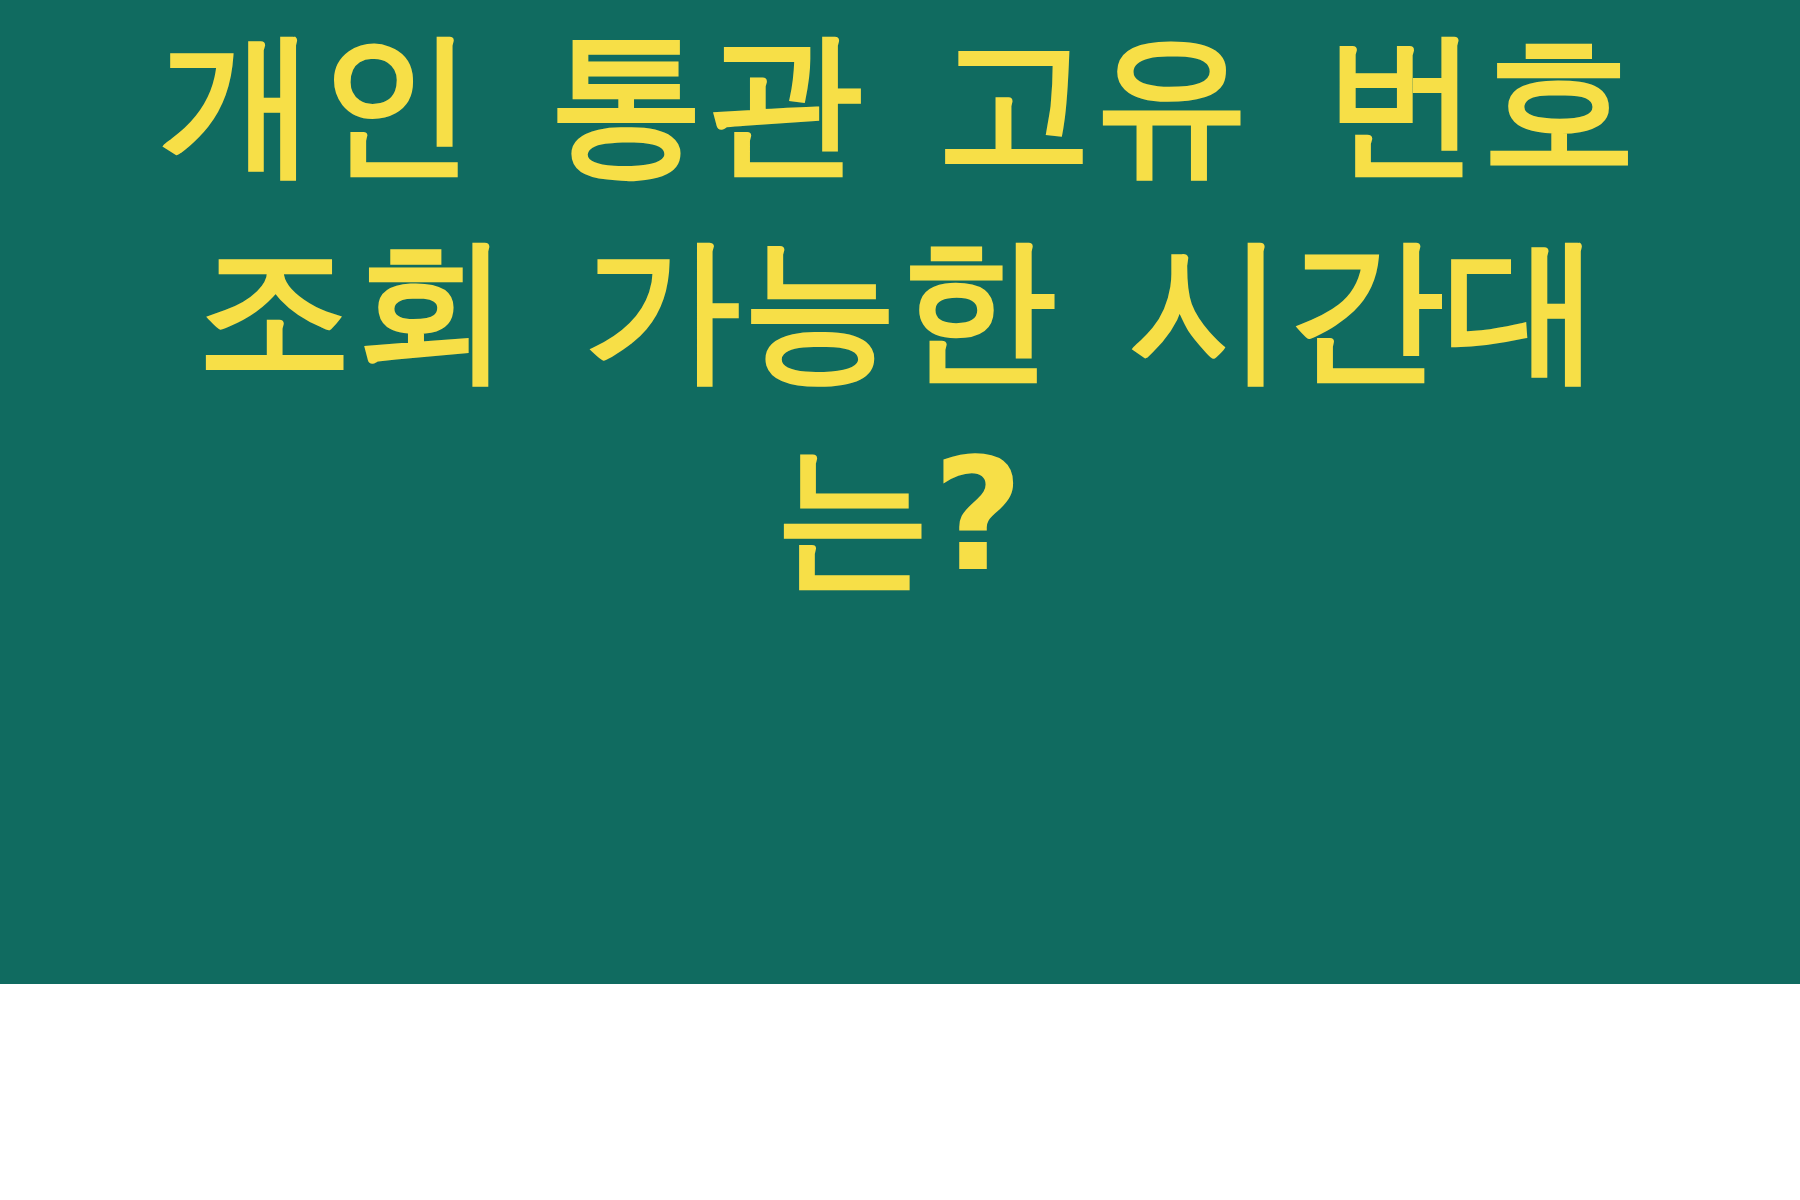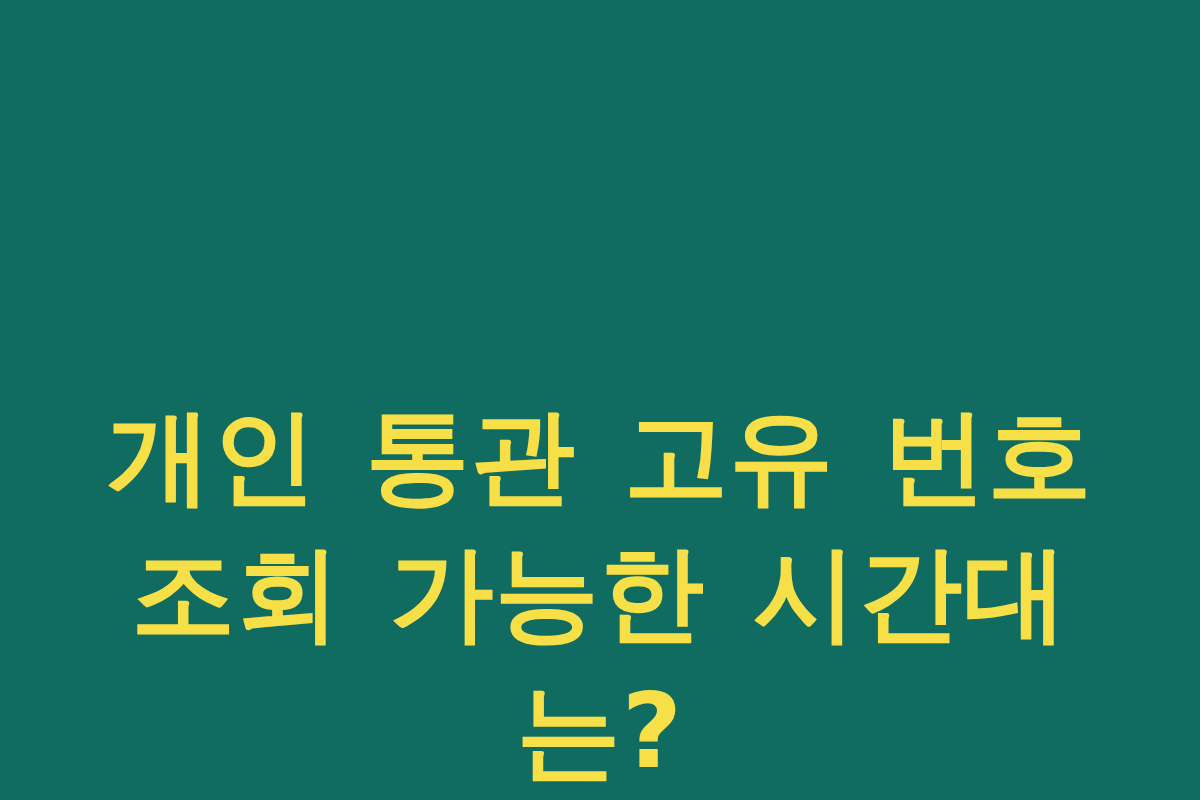--- a/index.html
+++ b/index.html
@@ -11,24 +11,24 @@
   body {
     width: 1200px;
     height: 800px;
     overflow: hidden;
     font-family: "DejaVu Sans", "Liberation Sans", sans-serif;
   }
 
   .banner {
     position: relative;
     width: 1200px;
-    height: 800px;
+    height: 656px;
     box-sizing: border-box;
     display: flex;
-    align-items: flex-end;
+    align-items: flex-start;
     justify-content: center;
     background-color: #106B60;
   }
 
   .headline-block {
     width: 1000px;
     margin: 0;
     padding: 0;
     text-align: center;
   }

